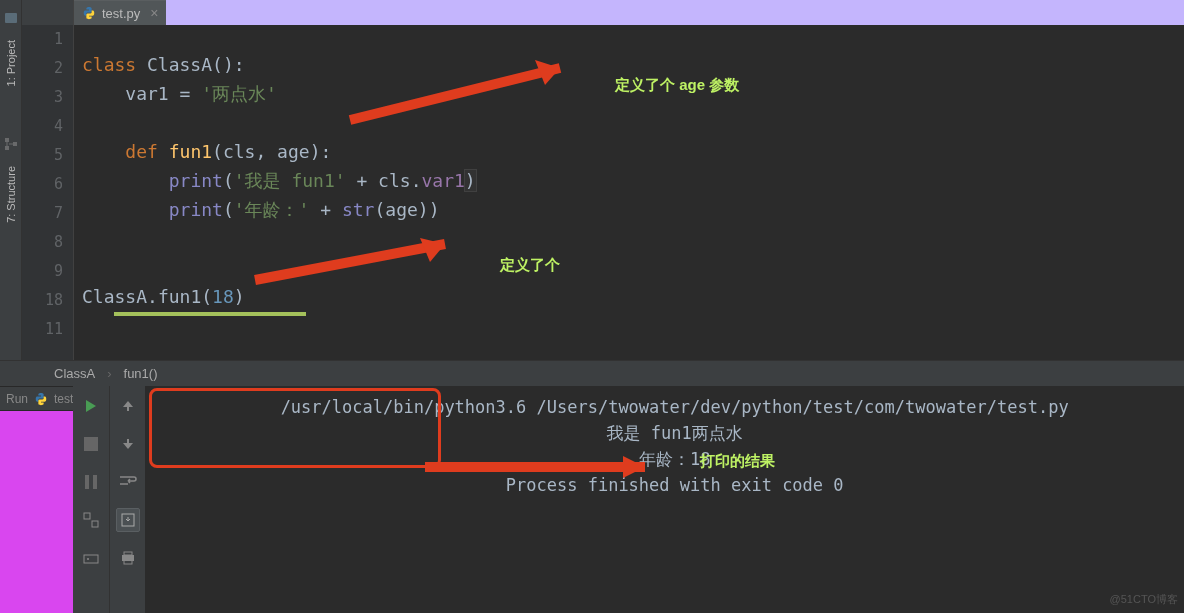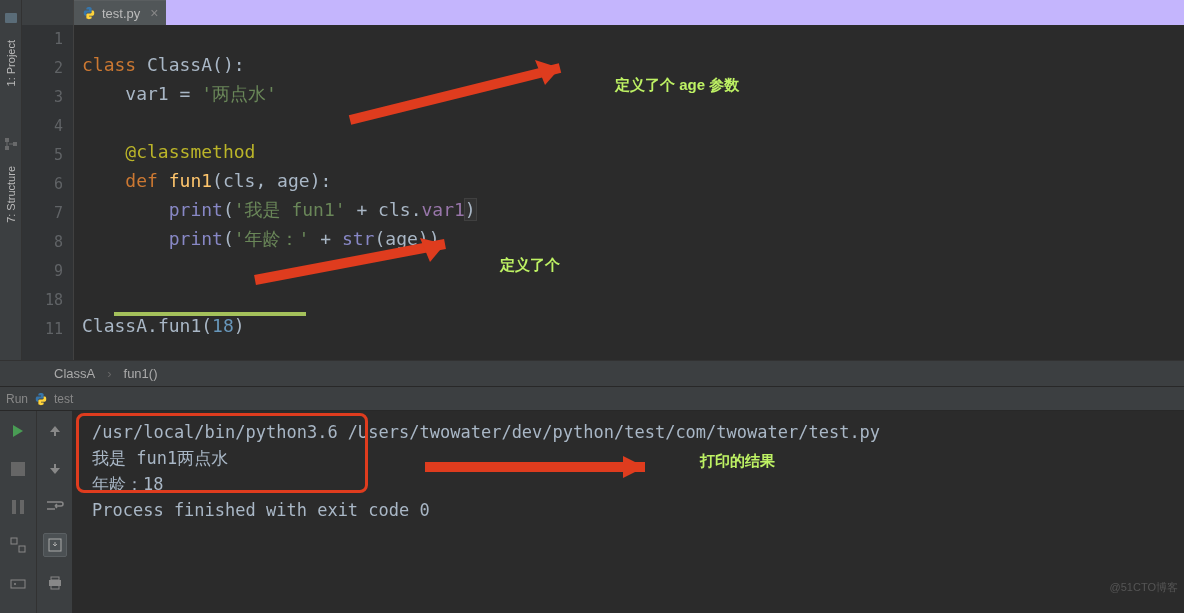--- a/index.html
+++ b/index.html
@@ -125,41 +125,42 @@
   display: flex;
   align-items: center;
   padding-left: 54px;
   font-size: 13px;
   font-family: sans-serif;
   color: #aaa;
   gap: 12px;
 }
 .bc-sep { color: #666; }
 .run-panel {
-  background: #1d4ed8;
+  background: #d946ef;
   height: 227px;
   display: flex;
-  flex-direction: column;
+  flex-direction: row;
 }
 .run-header {
   height: 25px;
   background: #3c3f41;
   border-top: 1px solid #282828;
   border-bottom: 1px solid #282828;
   display: flex;
   align-items: center;
   padding-left: 6px;
   font-size: 12px;
   font-family: sans-serif;
   color: #888;
   gap: 6px;
 }
 .run-body {
   flex: 1;
   display: flex;
+  text-align: center;
 }
 .run-toolbar {
   width: 36px;
   background: #3c3f41;
   display: flex;
   flex-direction: column;
   align-items: center;
   padding-top: 8px;
   gap: 14px;
 }
@@ -209,21 +210,21 @@
   z-index: 9;
 }
 .red-box {
   position: absolute;
   border: 3px solid #df3c1e;
   border-radius: 8px;
 }
 .watermark {
   position: absolute;
   right: 6px;
-  bottom: 18px;
+  bottom: 6px;
   font-size: 11px;
   color: #555;
   font-family: sans-serif;
 }
 </style>
 </head>
 <body>
 
 <div class="top-area">
   <div class="tool-sidebar">
@@ -264,21 +265,20 @@
             <path d="M8 15c3 0 3-1.5 3-1.5V12H8v-1h4.5s1.5 0 1.5-3-1.5-3-1.5-3H11v2s0 1.5-1.5 1.5h-3S5 8.5 5 10v3.5S5 15 8 15z" fill="#ffd43b"></path>
           </svg>
         <span>test.py</span>
         <span class="close-x">×</span>
       </div>
     </div>
     <div class="code-lines">
       <div class="code-line"><span class="kw">class</span><span class="cls-name"> ClassA</span><span class="punct">():</span></div>
       <div class="code-line">    <span class="cls-name">var1 </span><span class="punct">= </span><span class="str">'两点水'</span></div>
       <div class="code-line"></div>
-      <div class="code-line">    <span class="decor">@classmethod</span></div>
       <div class="code-line">    <span class="kw">def</span><span class="func"> fun1</span><span class="punct">(</span><span class="param">cls</span><span class="punct">, </span><span class="param">age</span><span class="punct">):</span></div>
       <div class="code-line">        <span class="builtin">print</span><span class="punct">(</span><span class="str">'我是 fun1'</span><span class="punct"> + </span><span class="param">cls</span><span class="punct">.</span><span class="attr">var1</span><span class="punct caret-box">)</span></div>
       <div class="code-line">        <span class="builtin">print</span><span class="punct">(</span><span class="str">'年龄：'</span><span class="punct"> + </span><span class="builtin">str</span><span class="punct">(</span><span class="param">age</span><span class="punct">))</span></div>
       <div class="code-line"></div>
       <div class="code-line"></div>
       <div class="code-line"><span class="cls-name">ClassA</span><span class="punct">.</span><span class="cls-name">fun1</span><span class="punct">(</span><span class="num">18</span><span class="punct">)</span></div>
     </div>
     <div class="green-underline"></div>
   </div>
 </div>

